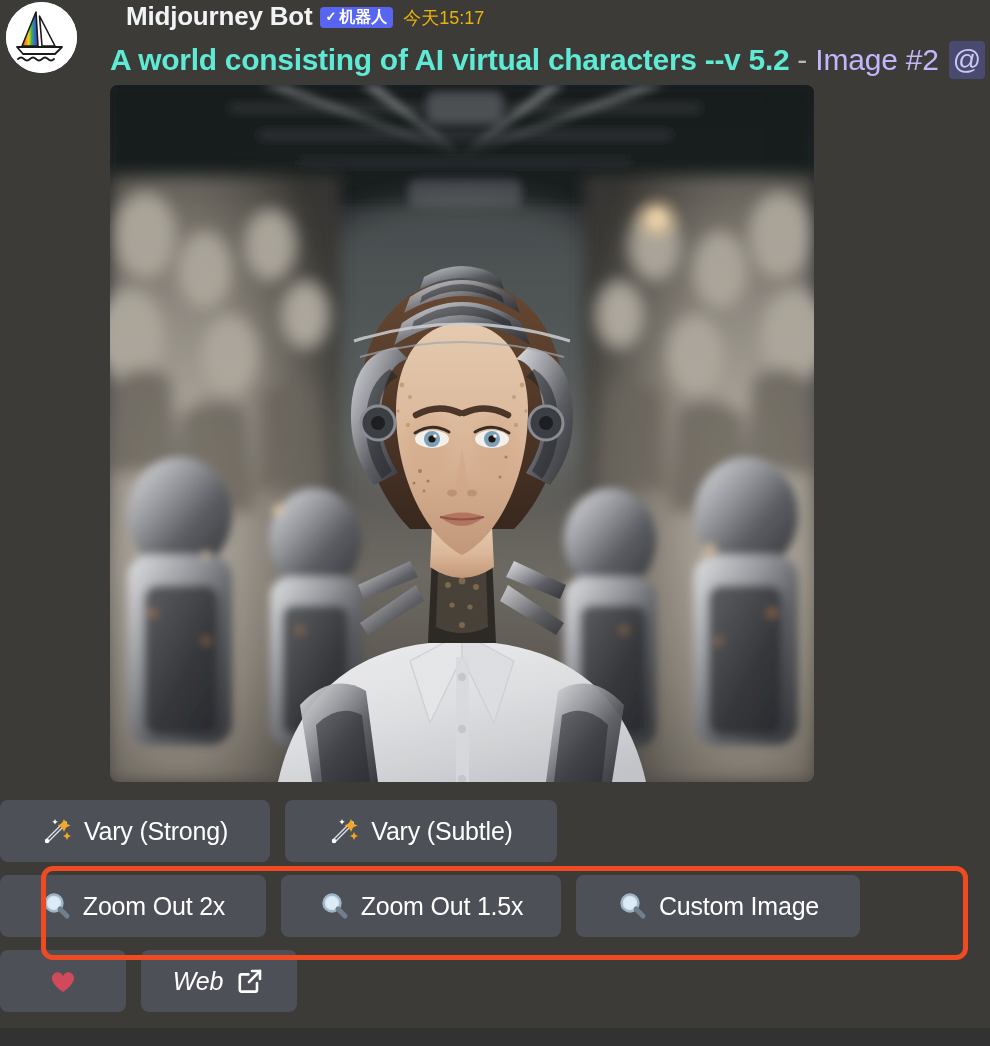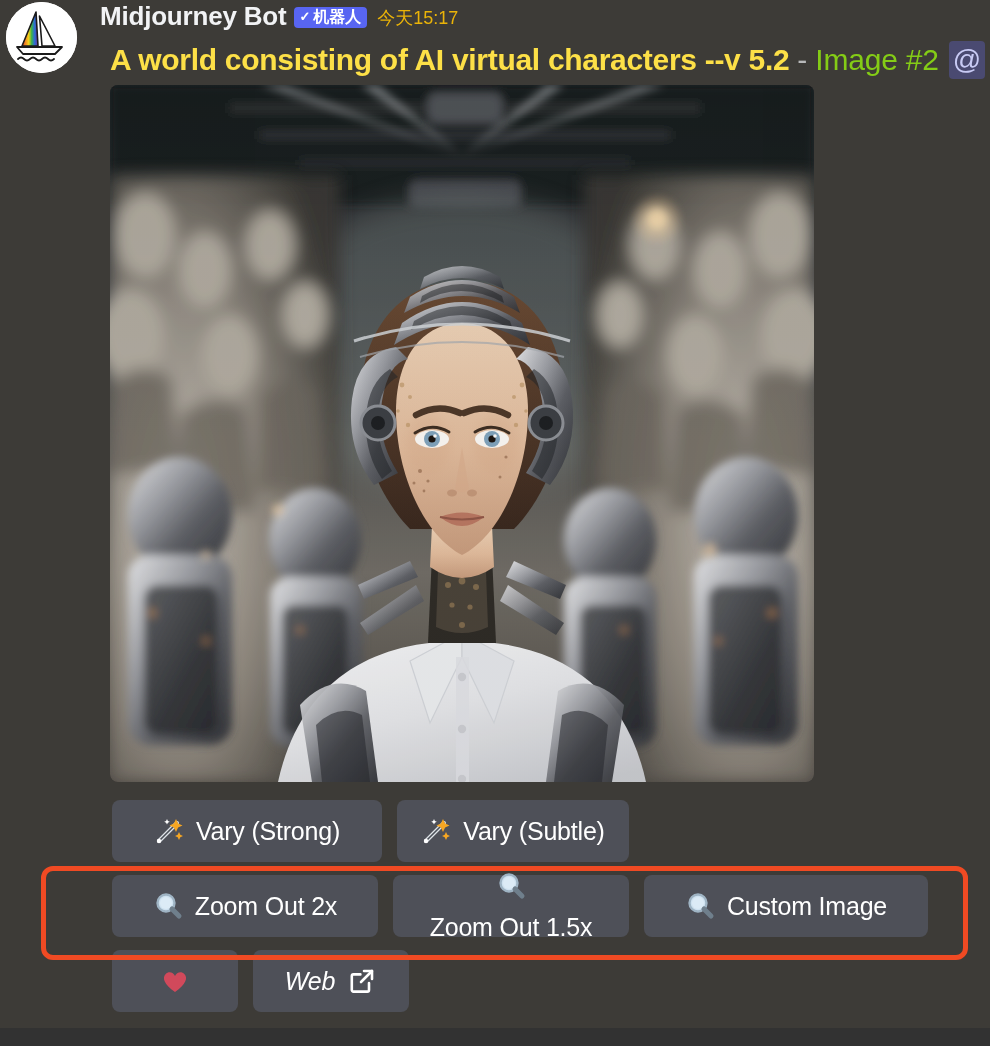--- a/index.html
+++ b/index.html
@@ -33,21 +33,21 @@
     height: 71px;
     border-radius: 50%;
     background: #ffffff;
     overflow: hidden;
   }
   .avatar svg { display: block; width: 71px; height: 71px; }
 
   
   .msg-header {
     position: absolute;
-    left: 100px;
+    left: 126px;
     top: 0px;
     height: 32px;
     display: flex;
     align-items: center;
     gap: 8px;
     white-space: nowrap;
   }
   .username {
     font-size: 26px;
     font-weight: bold;
@@ -86,32 +86,32 @@
     display: flex;
     align-items: center;
     gap: 0px;
     white-space: nowrap;
     overflow: hidden;
     width: 880px;
   }
   .prompt-main {
     font-size: 30px;
     font-weight: bold;
-    color: #fde047;
+    color: #5eead4;
     letter-spacing: -0.3px;
   }
   .prompt-sep {
     font-size: 30px;
     color: #b8b9ba;
     font-weight: normal;
     padding: 0 8px;
   }
   .prompt-sub {
     font-size: 30px;
-    color: #84cc16;
+    color: #c4b5fd;
     font-weight: normal;
     letter-spacing: -0.2px;
   }
   .mention-chip {
     display: inline-flex;
     align-items: center;
     justify-content: center;
     background: #4a4a71;
     color: #c9cbf5;
     border-radius: 4px;
@@ -140,21 +140,20 @@
   .btn-rows {
     position: absolute;
     left: 0;
     top: 800px;
     width: 990px;
   }
   .btn-row {
     display: flex;
     align-items: flex-start;
     gap: 15px;
-    padding-left: 112px;
     margin-bottom: 13px;
     height: 62px;
   }
   .dbtn {
     background: #4e5058;
     border: none;
     border-radius: 8px;
     height: 62px;
     display: flex;
     align-items: center;
@@ -174,23 +173,23 @@
     align-items: center;
     justify-content: center;
     width: 30px;
     height: 30px;
     flex: 0 0 30px;
   }
   .dbtn .emoji-ico svg { display: block; }
 
   
   .w-vary-strong { width: 270px; }
-  .w-vary-subtle { width: 232px; }
+  .w-vary-subtle { width: 272px; }
   .w-zoom2x     { width: 266px; }
-  .w-zoom15x    { width: 236px; flex-direction: column; }
+  .w-zoom15x    { width: 280px; }
   .w-customzoom { width: 284px; }
   .w-heart      { width: 126px; }
   .w-web        { width: 156px; font-style: italic; }
 
   
   .highlight-box {
     position: absolute;
     left: 41px;
     top: 866px;
     width: 927px;

